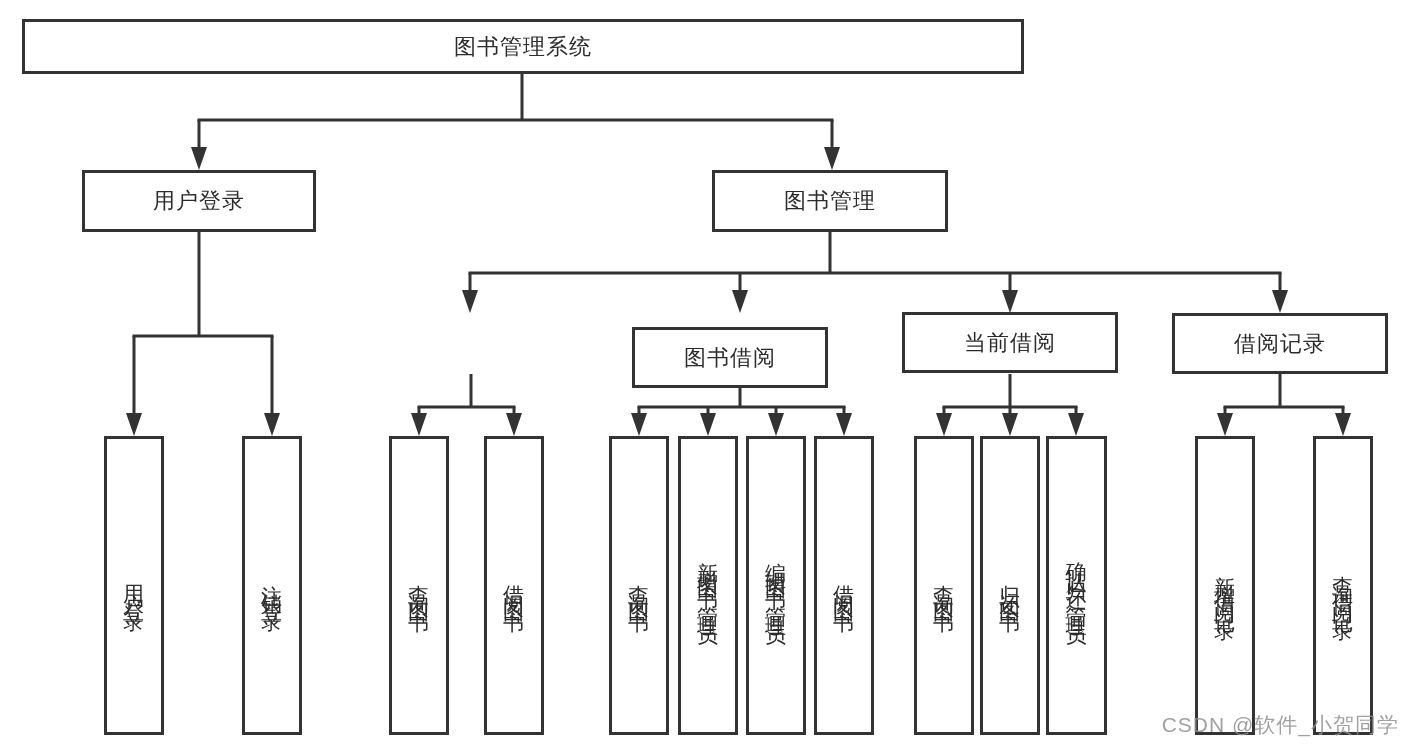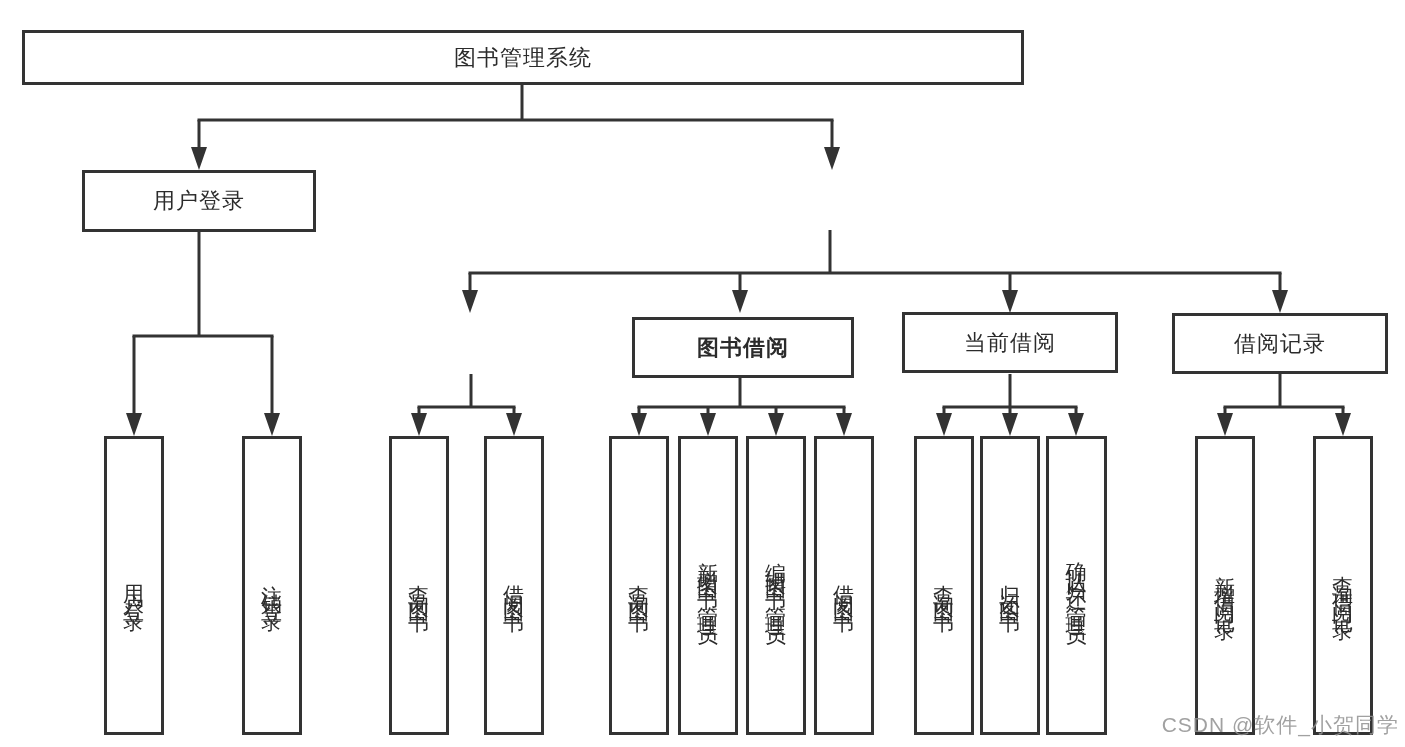--- a/index.html
+++ b/index.html
@@ -139,25 +139,26 @@
       <path d="M1223.5,407 H1344.5"></path>
       <path d="M1225,407 V416"></path>
       <path d="M1343,407 V416"></path>
     </g>
     <g fill="#333333" stroke="none">
       <polygon points="1217,413 1233,413 1225,436"></polygon>
       <polygon points="1335,413 1351,413 1343,436"></polygon>
     </g>
   </svg>
 
-  <div class="node h-node" style="left:22px; top:30px; width:1002px; height:55px;font-family:Liberation Mono, monospace;">图书管理系统</div>
+  <div class="node h-node" style="left:22px; top:19px; width:1002px; height:55px;font-family:Liberation Mono, monospace;">图书管理系统</div>
 
   <div class="node h-node" style="left:82px; top:170px; width:234px; height:62px;">用户登录</div>
-
-  <div class="node h-node" style="left:632px; top:317px; width:222px; height:61px;font-weight:bold;">图书借阅</div>
+  <div class="node h-node" style="left:712px; top:170px; width:236px; height:62px;">图书管理</div>
+
+  <div class="node h-node" style="left:632px; top:327px; width:196px; height:61px;">图书借阅</div>
   <div class="node h-node" style="left:902px; top:312px; width:216px; height:61px;">当前借阅</div>
   <div class="node h-node" style="left:1172px; top:313px; width:216px; height:61px;">借阅记录</div>
 
   <div class="node leaf-node" style="left:104px; top:436px; width:60px; height:299px;">
     <span class="v-text">用户登录</span>
   </div>
   <div class="node leaf-node" style="left:242px; top:436px; width:60px; height:299px;">
     <span class="v-text">注销登录</span>
   </div>
 

